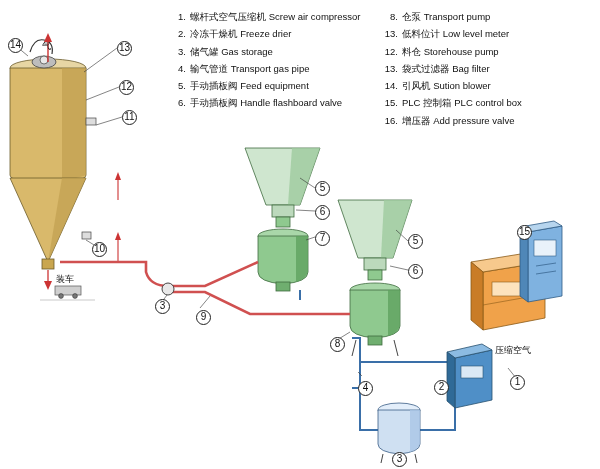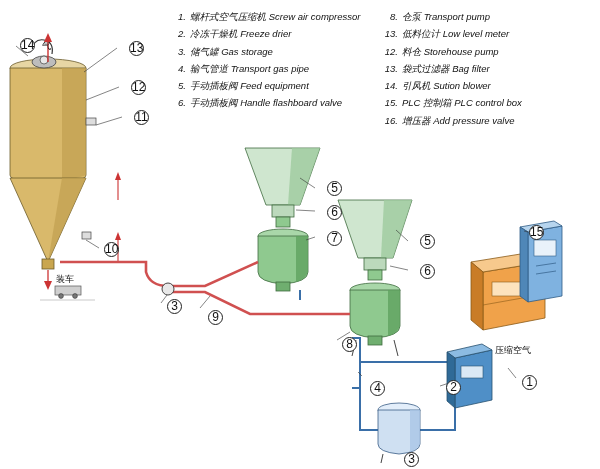--- a/index.html
+++ b/index.html
@@ -4,31 +4,31 @@
 <style>
   html,body{margin:0;padding:0;}
   body{
     width:600px;height:469px;
     background:#ffffff;
     font-family:"Liberation Sans", sans-serif;
     position:relative;
     overflow:hidden;
   }
   #stage{position:absolute;left:0;top:0;width:600px;height:469px;}
-  .legend{position:absolute;font-size:9.5px;color:#111;line-height:17.3px;white-space:nowrap;font-style:italic;}
+  .legend{position:absolute;font-size:9.5px;color:#111;line-height:17.3px;white-space:nowrap;}
   #legend-col1{left:166px;top:8px;}
   #legend-col2{left:378px;top:8px;}
   .legend div{height:17.3px;}
   .num{display:inline-block;width:20px;text-align:right;margin-right:4px;}
   .svgwrap{position:absolute;left:0;top:0;}
   .cap{position:absolute;font-size:9px;color:#111;}
   .badge{
     position:absolute;width:13px;height:13px;border-radius:50%;
     border:1px solid #222;background:#fff;color:#111;
-    font-size:12px;line-height:12px;text-align:center;margin-left:12px;
+    font-size:10px;line-height:12px;text-align:center;
   }
 </style>
 </head>
 <body>
 
 <div id="stage">
 
   <div class="legend" id="legend-col1">
     <div><span class="num">1.</span><span>螺杆式空气压缩机 Screw air compressor</span></div>
     <div><span class="num">2.</span><span>冷冻干燥机 Freeze drier</span></div>

